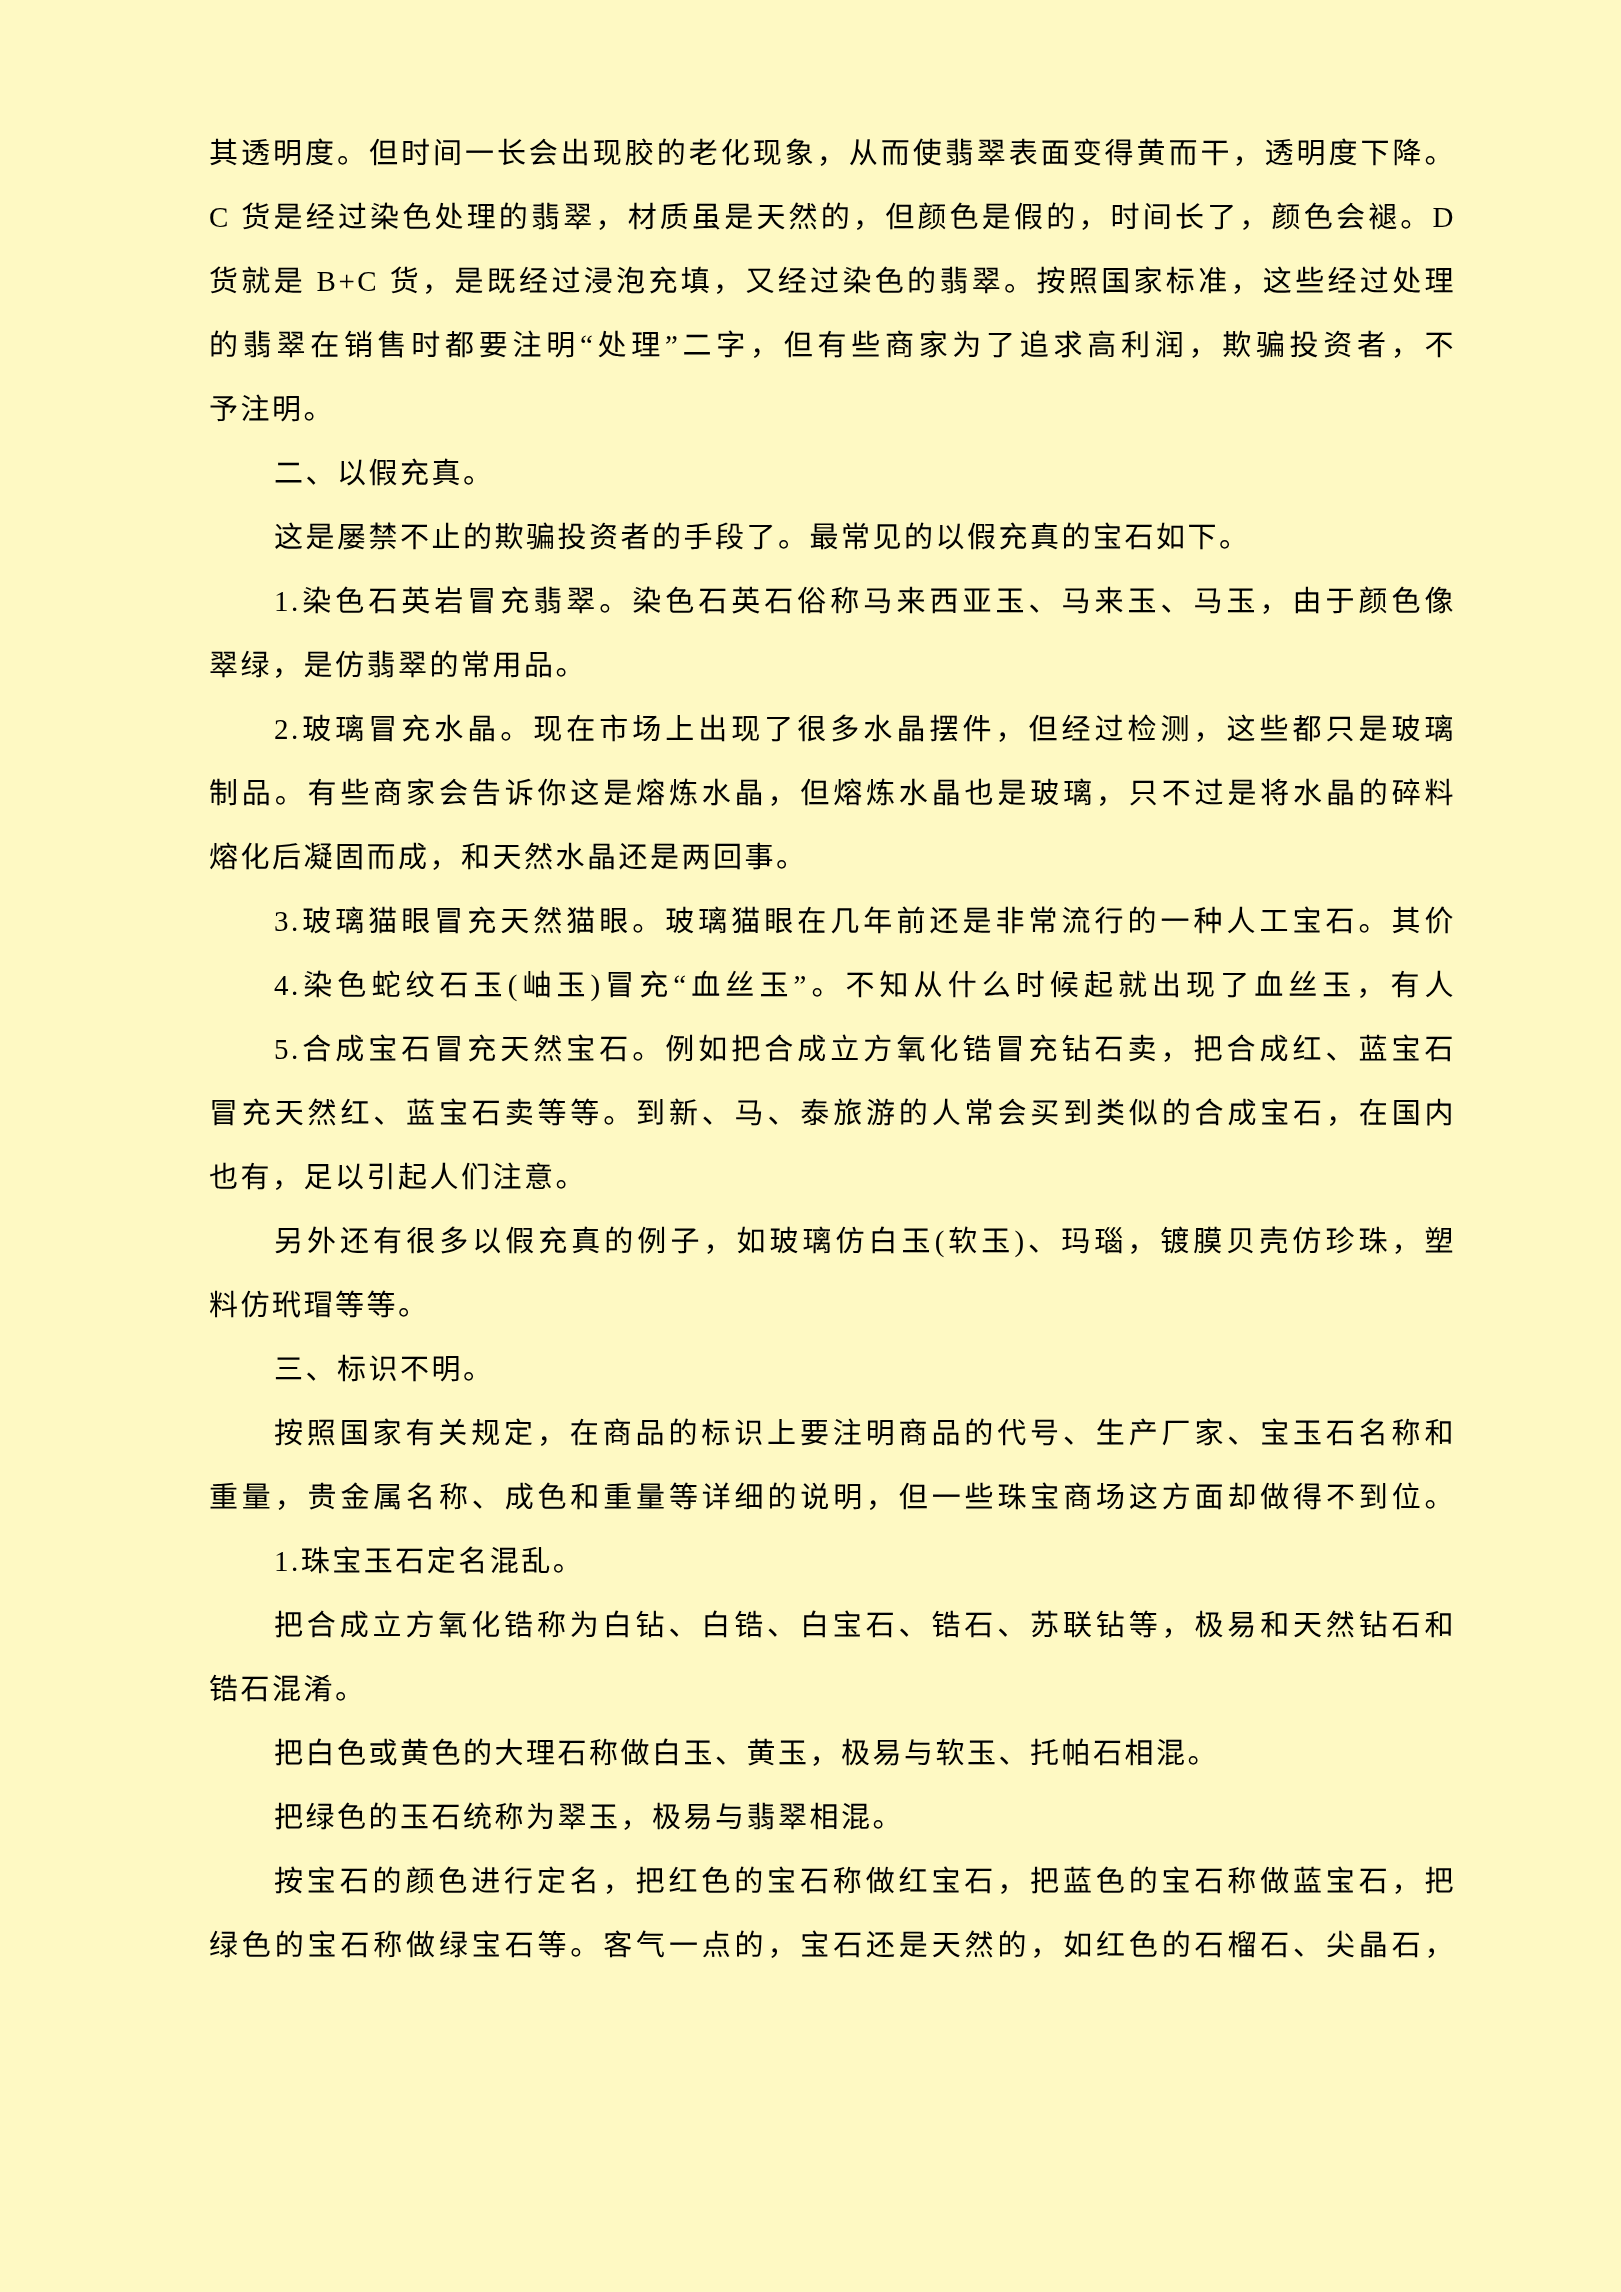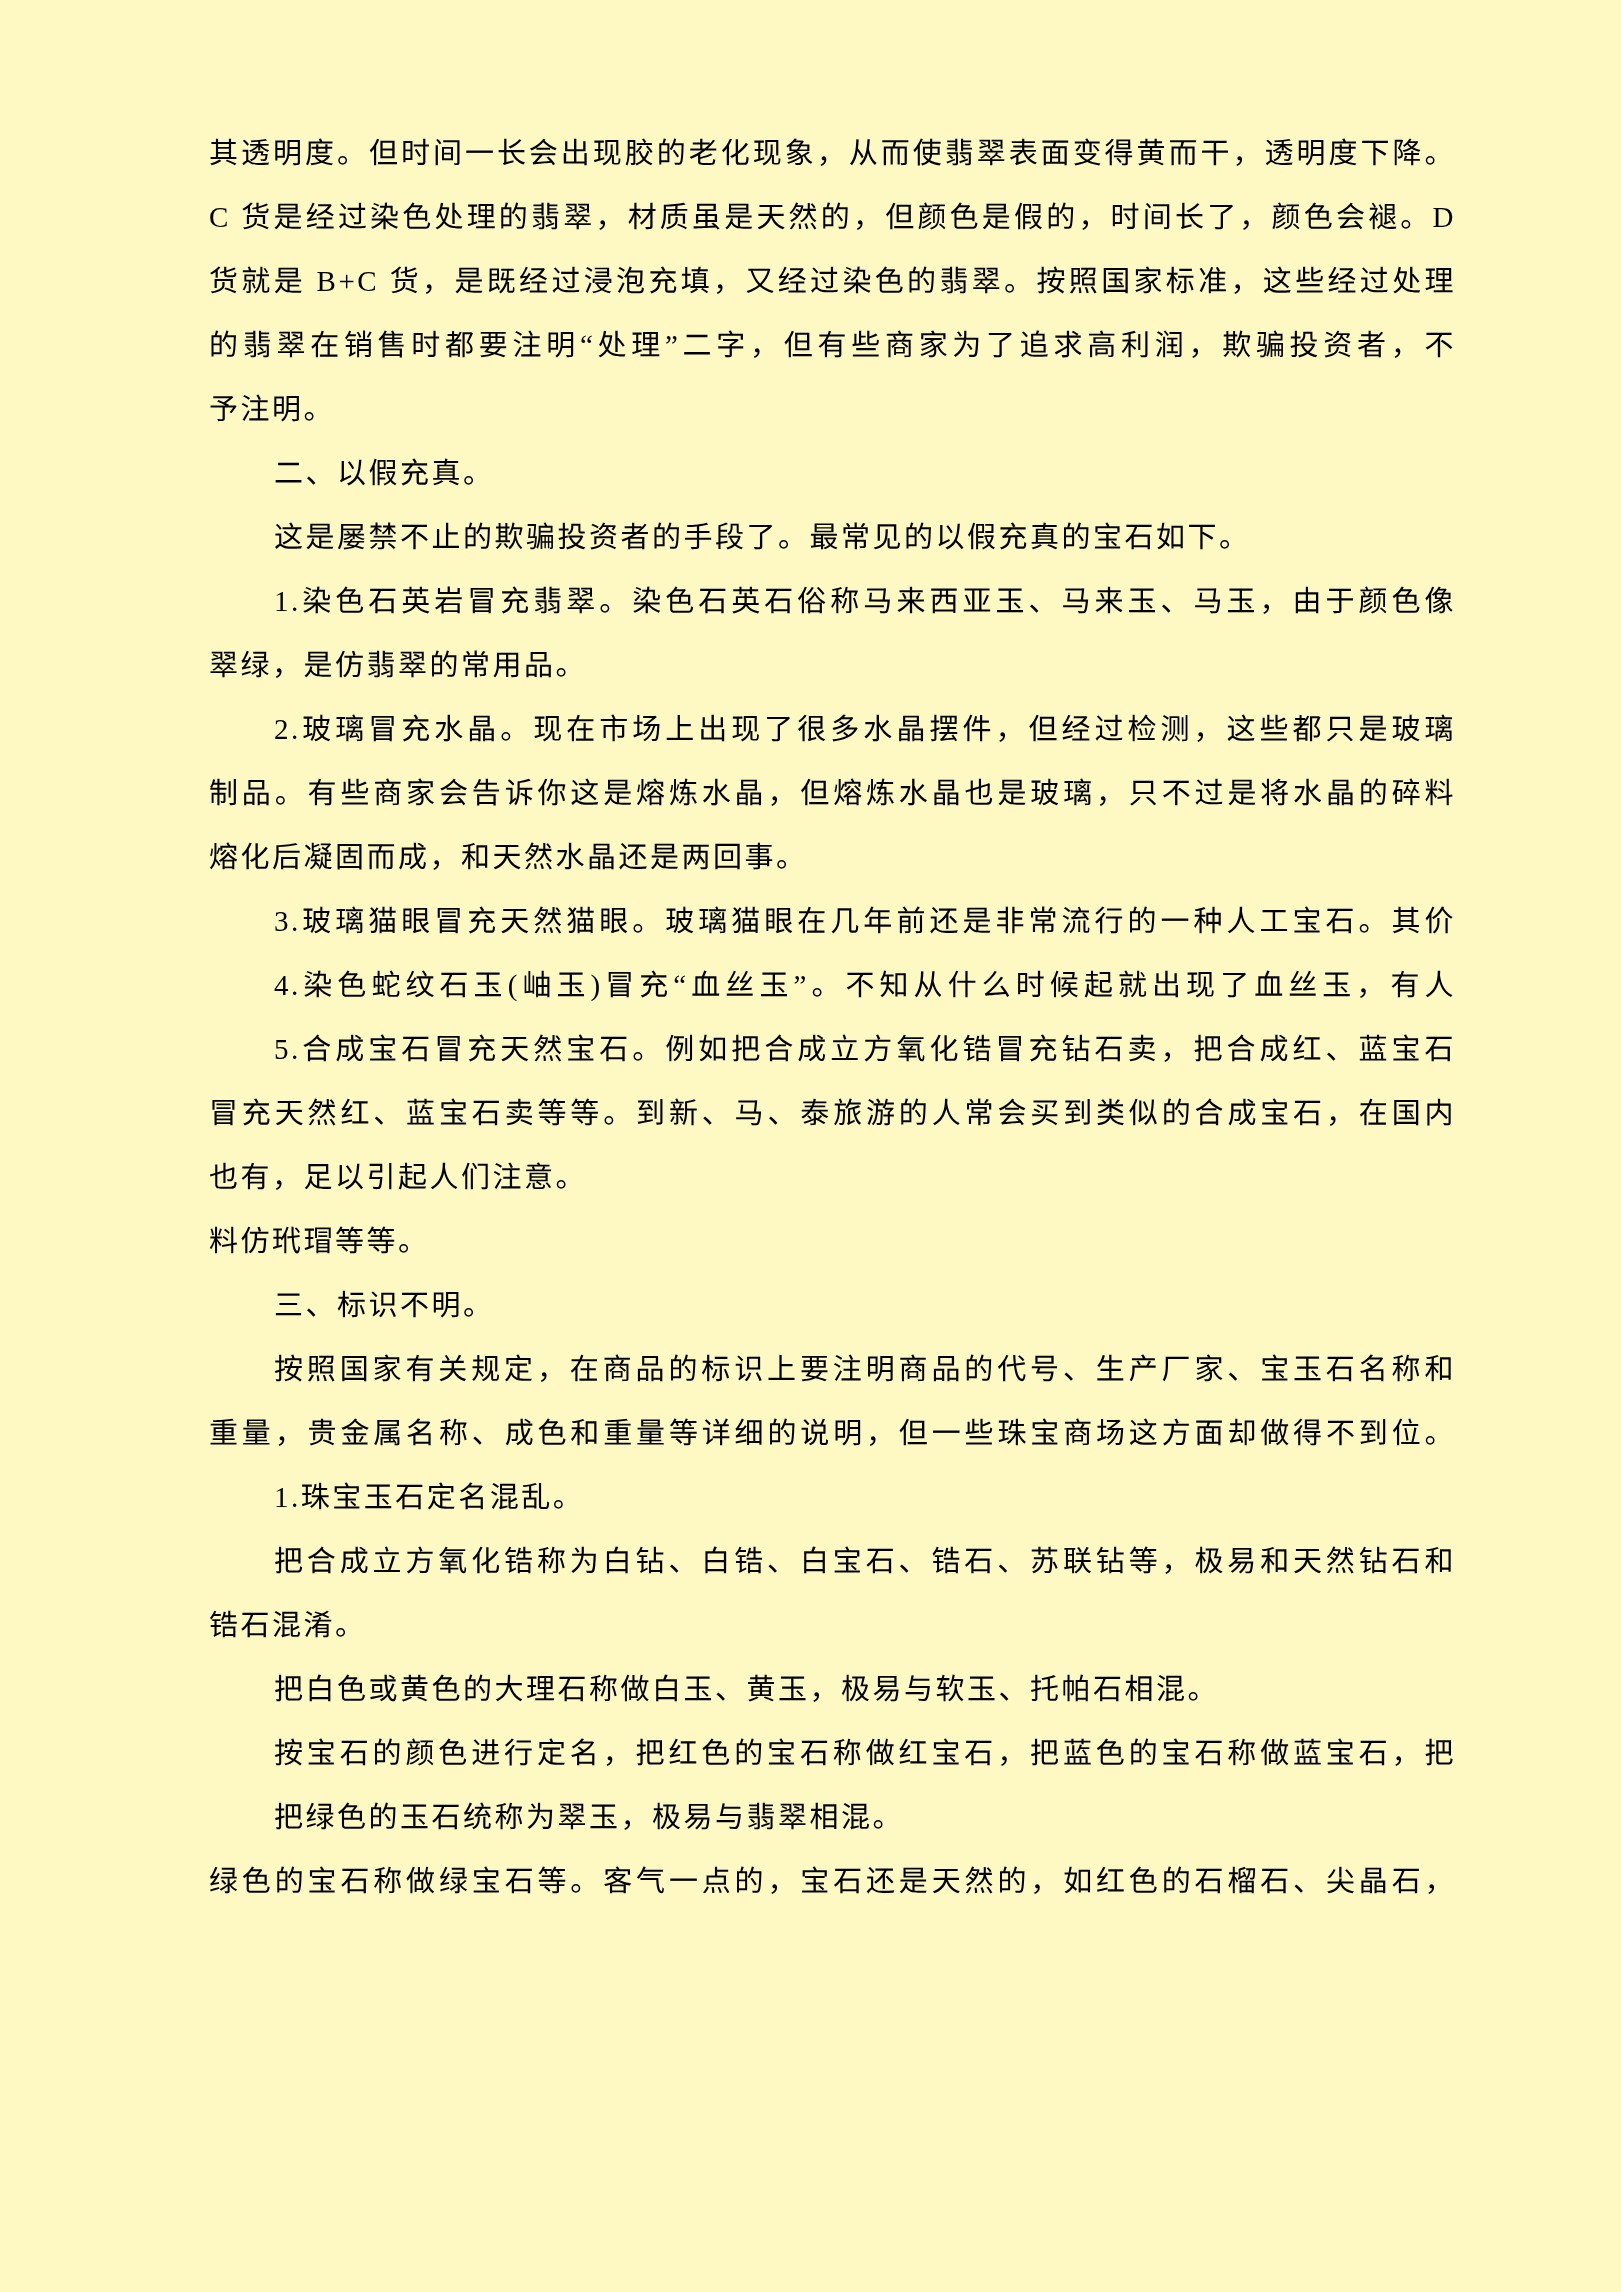--- a/index.html
+++ b/index.html
@@ -60,26 +60,27 @@
       <div class="line indent justify">1.染色石英岩冒充翡翠。染色石英石俗称马来西亚玉、马来玉、马玉，由于颜色像</div>
       <div class="line">翠绿，是仿翡翠的常用品。</div>
       <div class="line indent justify">2.玻璃冒充水晶。现在市场上出现了很多水晶摆件，但经过检测，这些都只是玻璃</div>
       <div class="line justify">制品。有些商家会告诉你这是熔炼水晶，但熔炼水晶也是玻璃，只不过是将水晶的碎料</div>
       <div class="line">熔化后凝固而成，和天然水晶还是两回事。</div>
       <div class="line indent justify">3.玻璃猫眼冒充天然猫眼。玻璃猫眼在几年前还是非常流行的一种人工宝石。其价</div>
       <div class="line indent justify">4.染色蛇纹石玉(岫玉)冒充“血丝玉”。不知从什么时候起就出现了血丝玉，有人</div>
       <div class="line indent justify">5.合成宝石冒充天然宝石。例如把合成立方氧化锆冒充钻石卖，把合成红、蓝宝石</div>
       <div class="line justify">冒充天然红、蓝宝石卖等等。到新、马、泰旅游的人常会买到类似的合成宝石，在国内</div>
       <div class="line">也有，足以引起人们注意。</div>
+      <div class="line indent justify">另外还有很多以假充真的例子，如玻璃仿白玉(软玉)、玛瑙，镀膜贝壳仿珍珠，塑</div>
       <div class="line">料仿玳瑁等等。</div>
       <div class="line indent">三、标识不明。</div>
       <div class="line indent justify">按照国家有关规定，在商品的标识上要注明商品的代号、生产厂家、宝玉石名称和</div>
       <div class="line justify">重量，贵金属名称、成色和重量等详细的说明，但一些珠宝商场这方面却做得不到位。</div>
       <div class="line indent">1.珠宝玉石定名混乱。</div>
       <div class="line indent justify">把合成立方氧化锆称为白钻、白锆、白宝石、锆石、苏联钻等，极易和天然钻石和</div>
       <div class="line">锆石混淆。</div>
       <div class="line indent">把白色或黄色的大理石称做白玉、黄玉，极易与软玉、托帕石相混。</div>
+      <div class="line indent">把绿色的玉石统称为翠玉，极易与翡翠相混。</div>
       <div class="line indent justify">按宝石的颜色进行定名，把红色的宝石称做红宝石，把蓝色的宝石称做蓝宝石，把</div>
-      <div class="line indent">把绿色的玉石统称为翠玉，极易与翡翠相混。</div>
       <div class="line justify">绿色的宝石称做绿宝石等。客气一点的，宝石还是天然的，如红色的石榴石、尖晶石，</div>
     </div>
 </div>
 
 
 </body></html>

